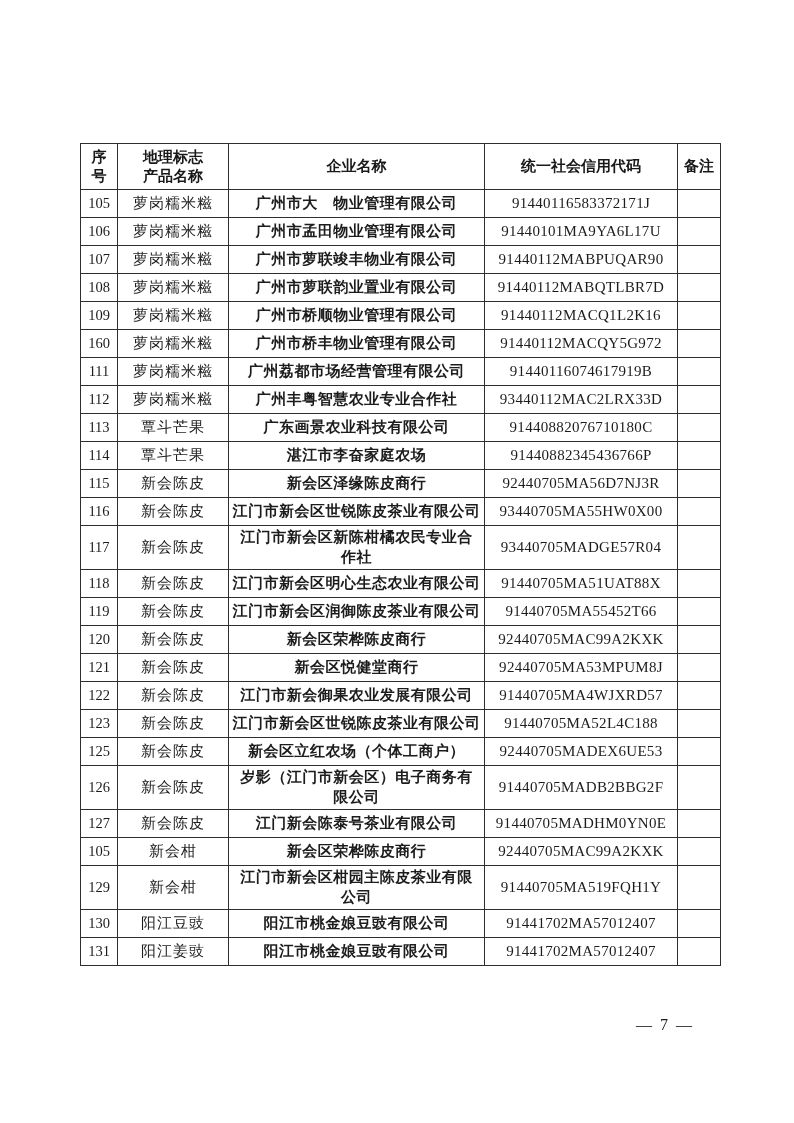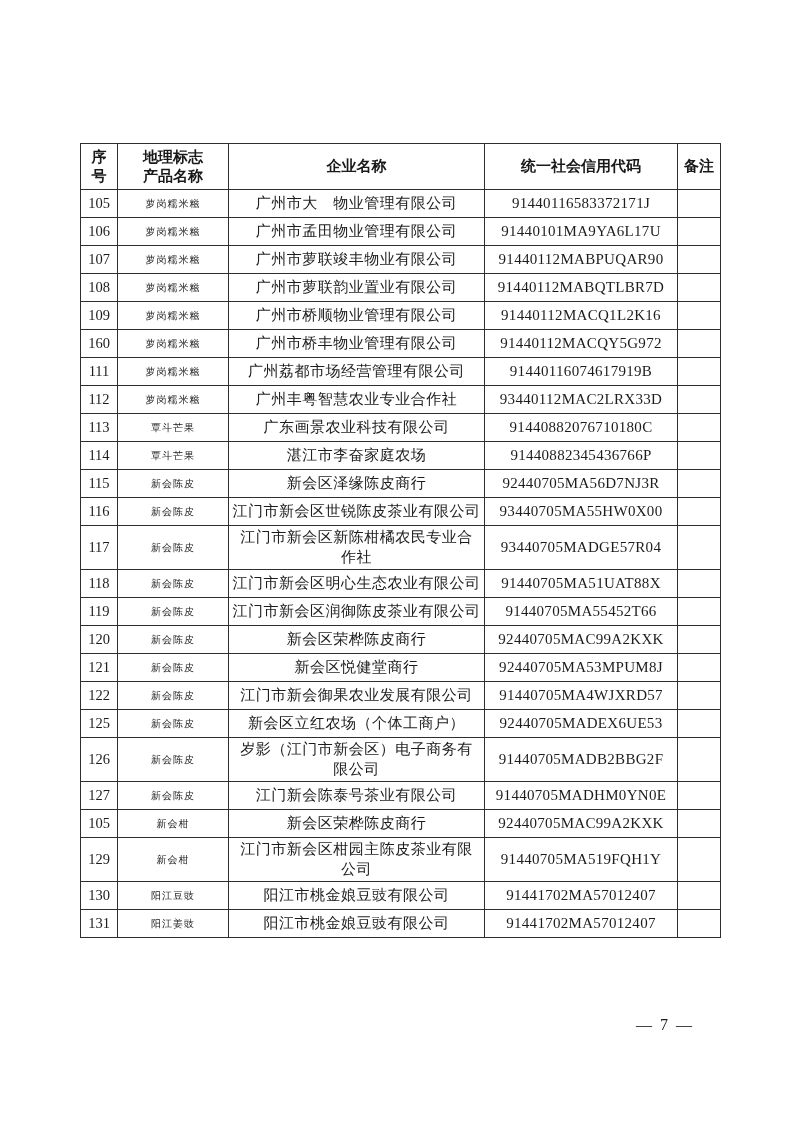--- a/index.html
+++ b/index.html
@@ -46,28 +46,29 @@
   .col-prod  { width: 111px; }
   .col-comp  { width: 256px; }
   .col-code  { width: 193px; }
   .col-rem   { width: 43px; }
   td.cell-no {
     font-size: 14.5px;
     font-family: "Liberation Serif", "DejaVu Serif", serif;
     margin-left: 14px;
   }
   td.cell-product {
-    font-size: 10px;
+    font-size: 15px;
     letter-spacing: 1px;
   }
   td.cell-company {
     font-size: 15px;
     line-height: 1.3;
     white-space: pre-line;
     letter-spacing: 0.5px;
+    font-weight: bold;
   }
   td.cell-code {
     font-size: 15px;
     font-family: "Liberation Serif", "DejaVu Serif", serif;
     letter-spacing: 0.3px;
     margin-left: 45px;
   }
   .page-footer {
     position: absolute;
     top: 1016px;
@@ -241,20 +242,27 @@
   </tr>
 
   <tr>
     <td class="cell-no">122</td>
     <td class="cell-product">新会陈皮</td>
     <td class="cell-company">江门市新会御果农业发展有限公司</td>
     <td class="cell-code">91440705MA4WJXRD57</td>
     <td class="cell-remark"></td>
   </tr>
 
+  <tr>
+    <td class="cell-no">123</td>
+    <td class="cell-product">新会陈皮</td>
+    <td class="cell-company">江门市新会区世锐陈皮茶业有限公司</td>
+    <td class="cell-code">91440705MA52L4C188</td>
+    <td class="cell-remark"></td>
+  </tr>
 
 
   <tr>
     <td class="cell-no">125</td>
     <td class="cell-product">新会陈皮</td>
     <td class="cell-company">新会区立红农场（个体工商户）</td>
     <td class="cell-code">92440705MADEX6UE53</td>
     <td class="cell-remark"></td>
   </tr>
 

